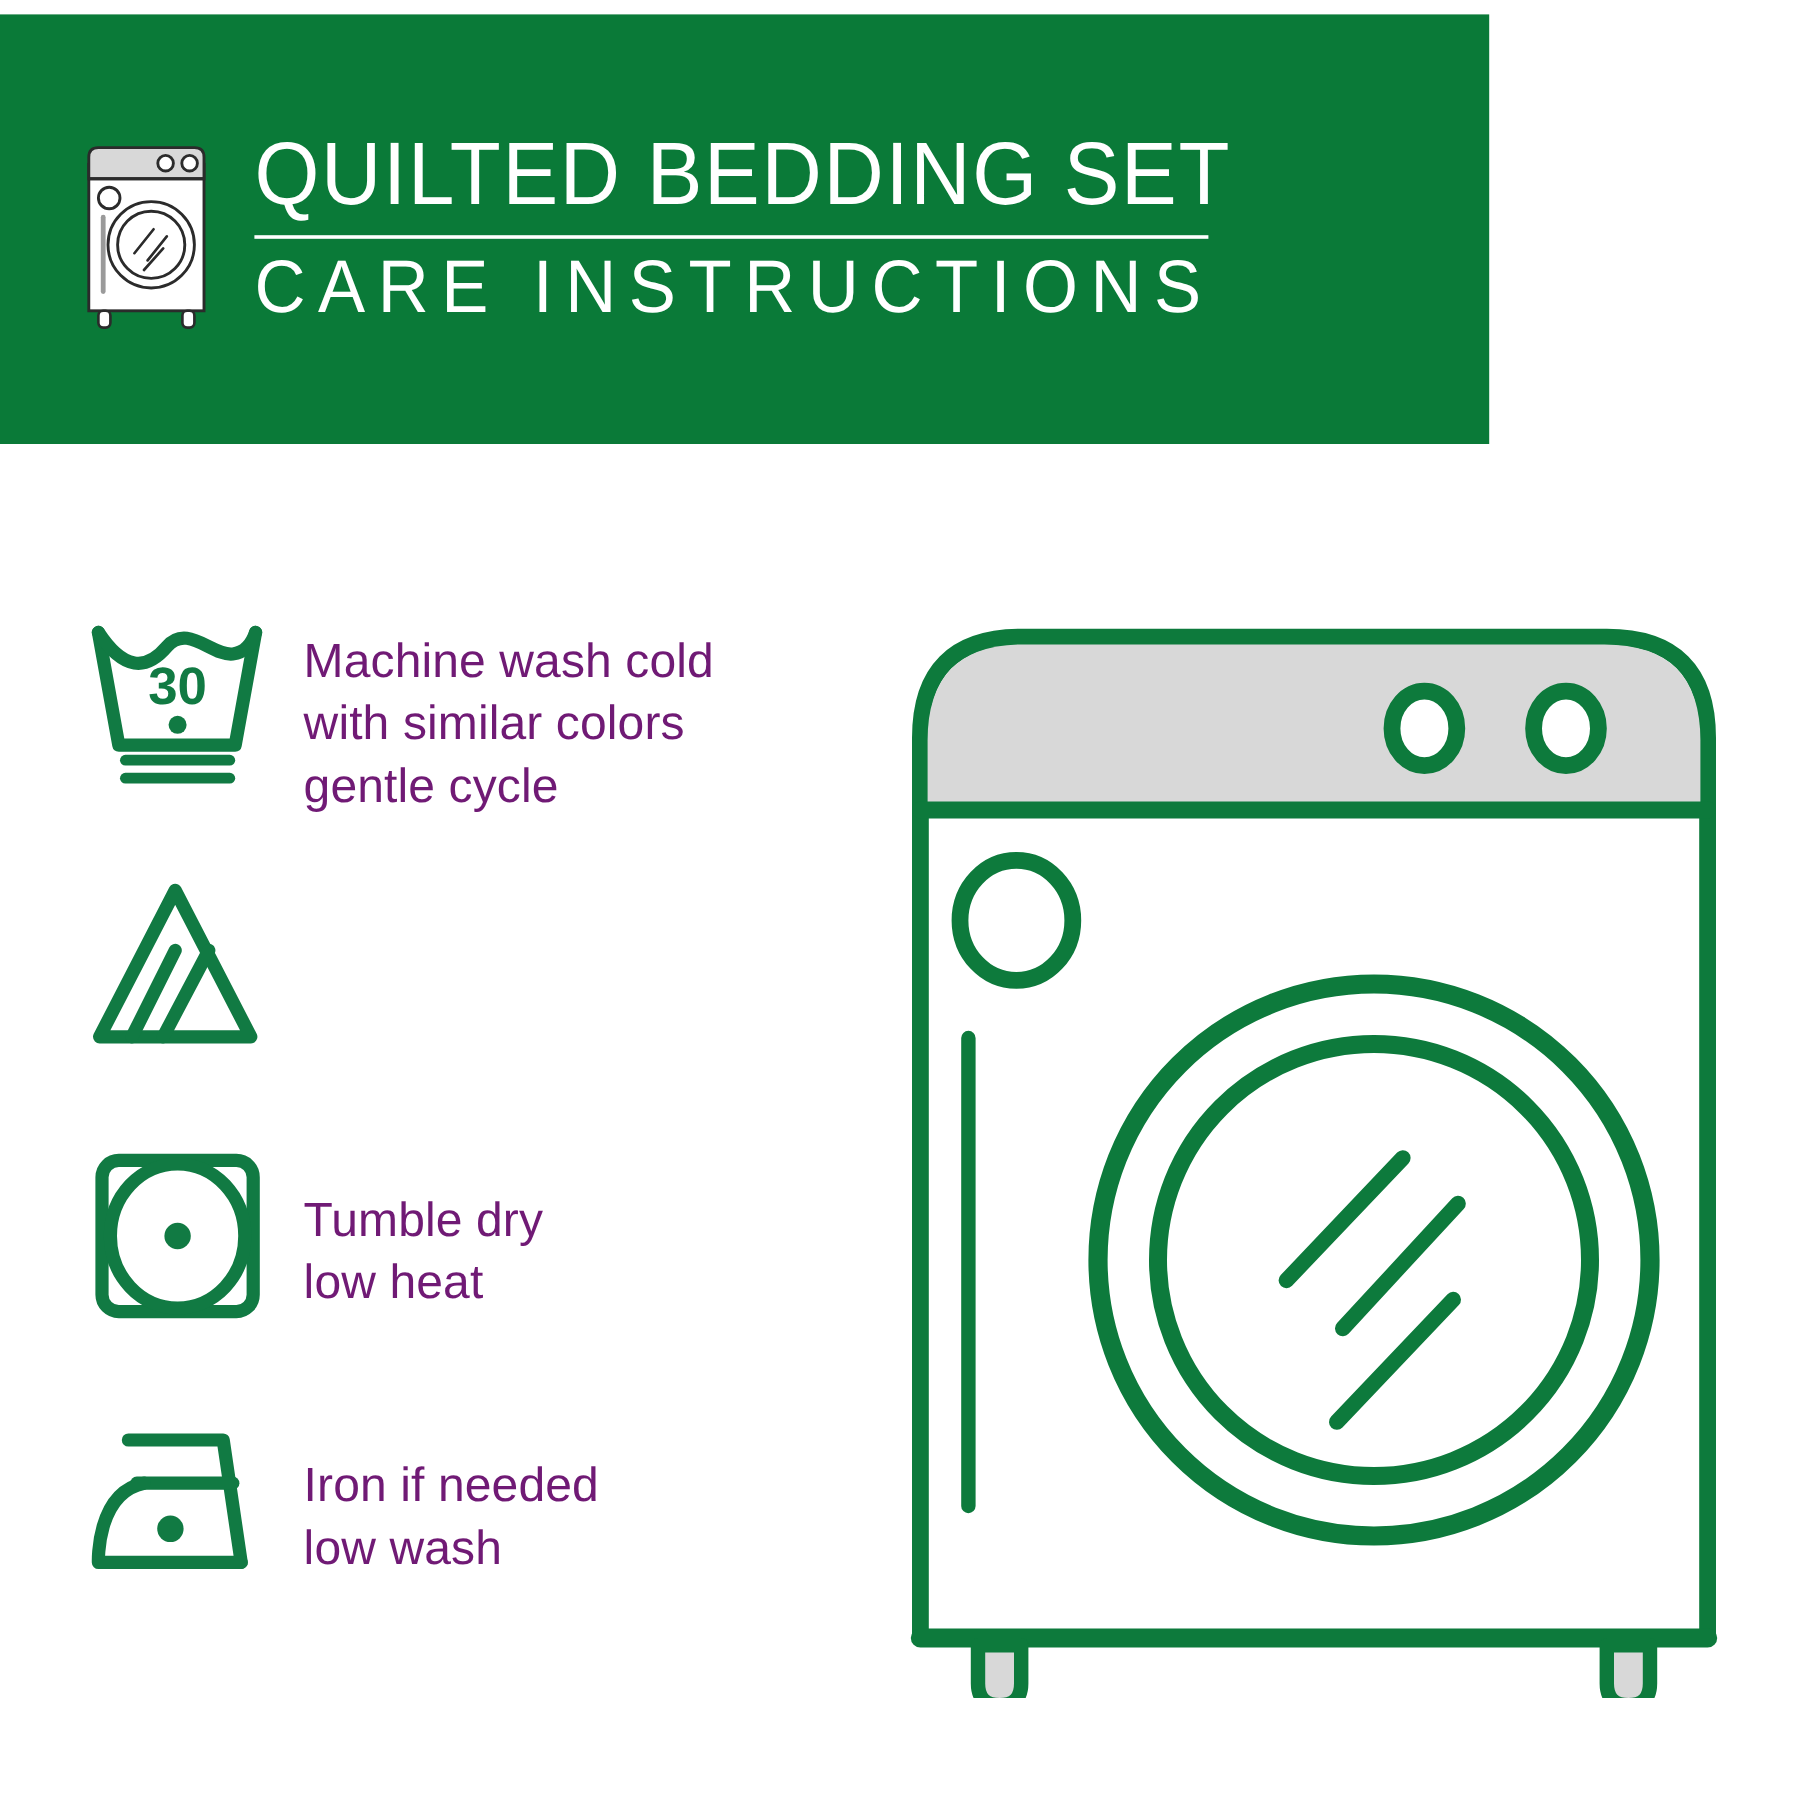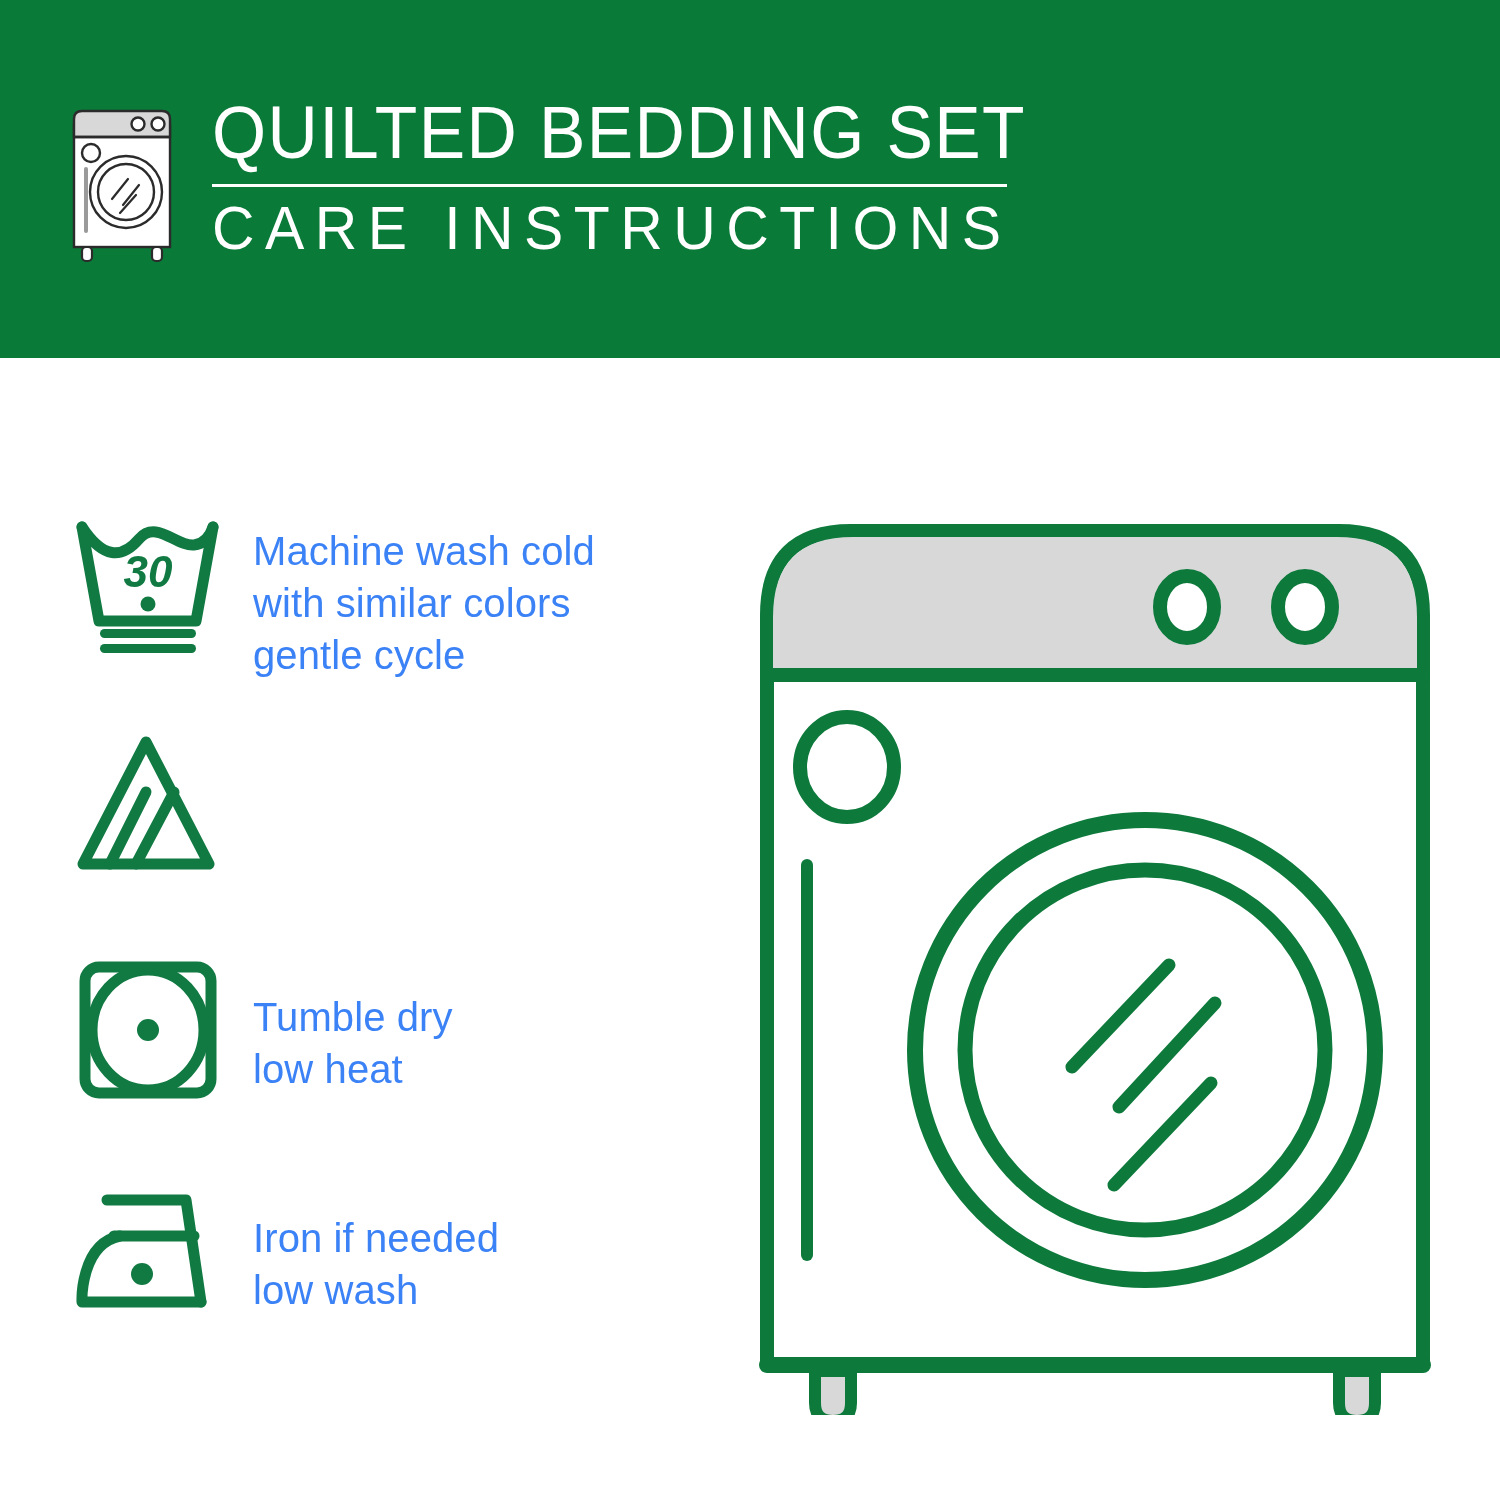--- a/index.html
+++ b/index.html
@@ -12,22 +12,22 @@
     height: 1500px;
     font-family: "Liberation Sans", "DejaVu Sans", sans-serif;
     overflow: hidden;
     position: relative;
   }
 
   
   #header-band {
     position: absolute;
     left: 0;
-    top: 0;
-    width: 1500px;
+    top: 12px;
+    width: 1241px;
     height: 358px;
     background: #0a7a38;
   }
   #header-inner {
     position: absolute;
     left: 60px;
     top: 95px;
     display: flex;
     align-items: flex-start;
   }
@@ -85,25 +85,24 @@
     margin-bottom: 0;
     height: 225px;
   }
   .care-symbol {
     flex: 0 0 auto;
     width: 165px;
     height: 155px;
     display: flex;
     align-items: flex-start;
     justify-content: flex-start;
-    font-style: italic;
   }
   .care-text {
     flex: 1 1 auto;
-    color: #3b82f6;
+    color: #701a75;
     font-size: 40px;
     line-height: 1.30;
     font-weight: 400;
     letter-spacing: 0.1px;
     padding-left: 18px;
     white-space: pre-line;
   }
   .care-text.t1 { padding-top: 20px; }
   .care-text.t2 { padding-top: 42px; }
   .care-text.t3 { padding-top: 36px; }

